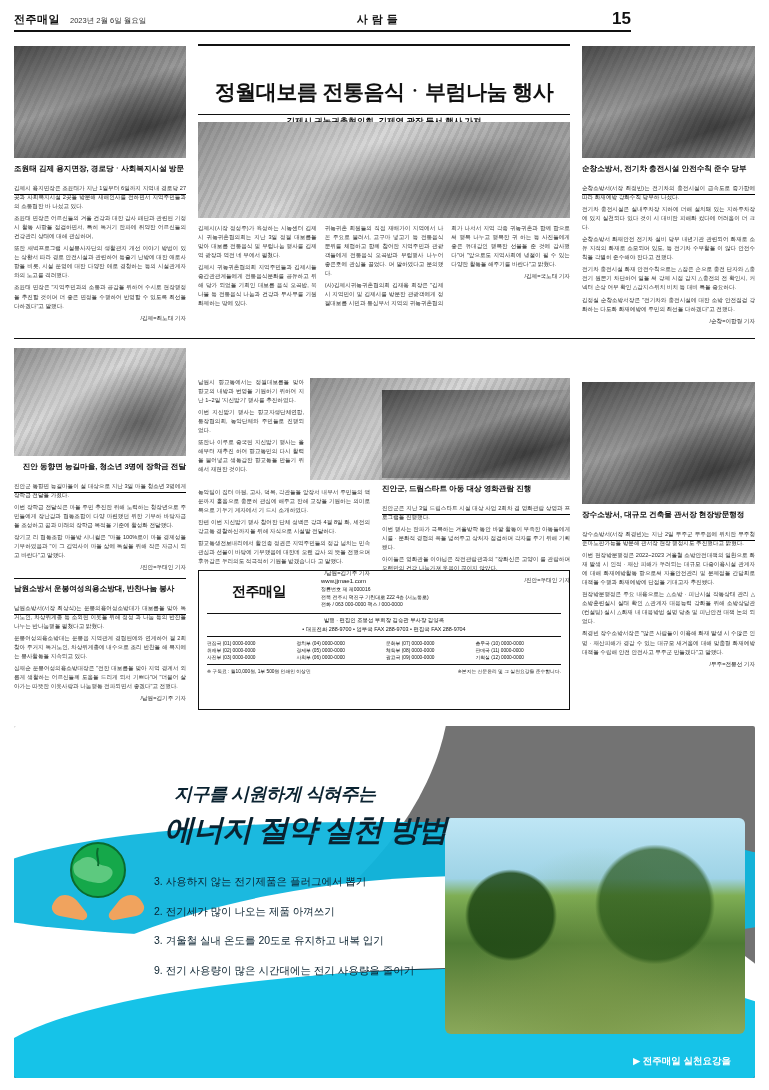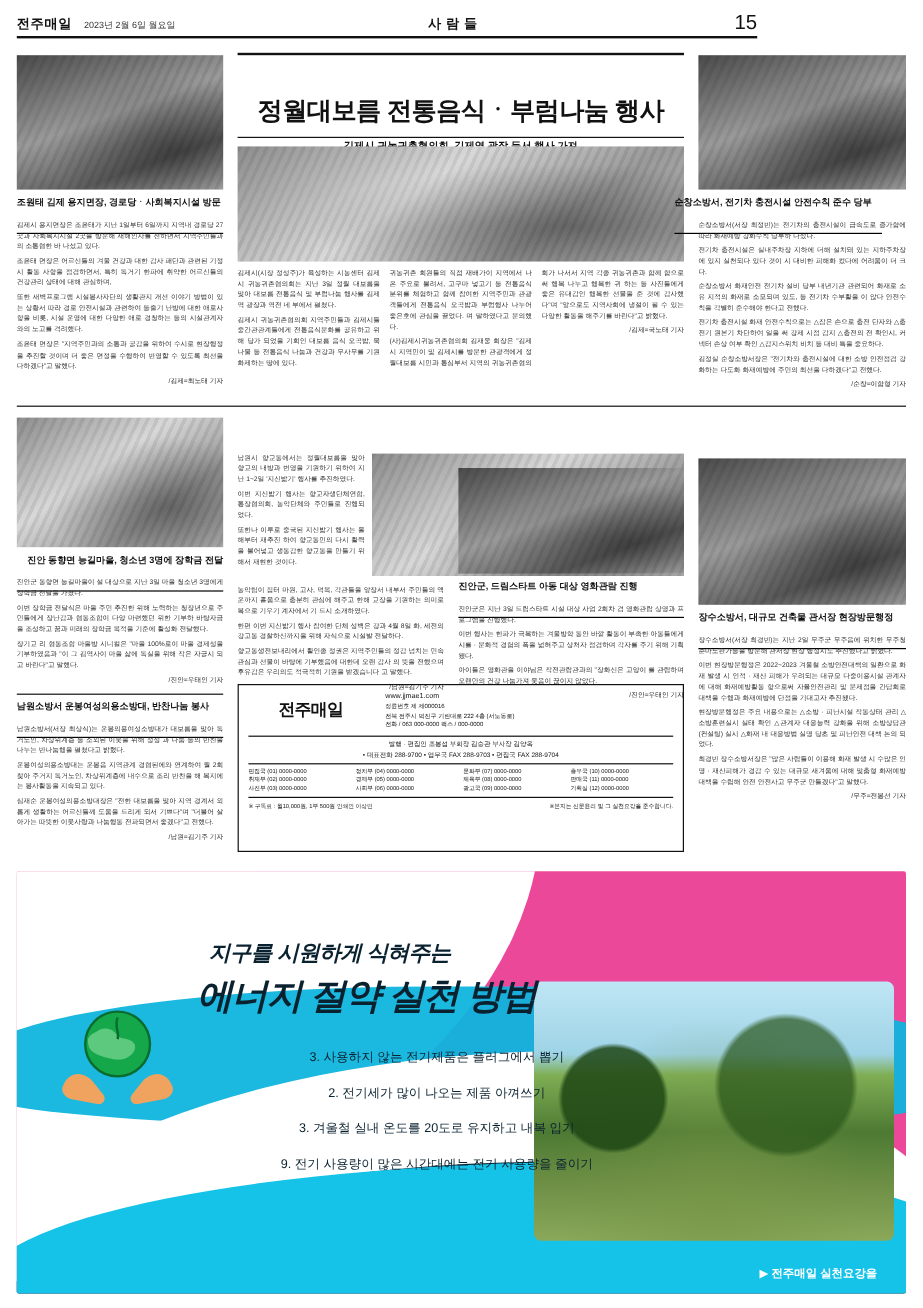--- a/index.html
+++ b/index.html
@@ -18,21 +18,21 @@
   
   .masthead {
     position: absolute; left: 14px; top: 8px; right: 14px; height: 24px;
     display: flex; align-items: center; justify-content: space-between;
     border-bottom: 2px solid #111;
   }
   .masthead .left { display:flex; align-items:baseline; gap:10px; }
   .mh-title { font-size: 11px; font-weight: bold; letter-spacing: 0.5px; }
   .mh-date { font-size: 7.5px; color:#333; }
   .mh-center { font-size: 11px; font-weight: bold; letter-spacing: 4px; }
-  .mh-page { font-size: 17px; font-weight: normal; }
+  .mh-page { font-size: 17px; font-weight: bold; }
 
   
   .photo {
     background: linear-gradient(145deg,#8d8d8d,#d8d8d8 40%,#9a9a9a 70%,#bcbcbc);
     position: relative; overflow: hidden; border: 0;
   }
   .photo.dark { background: linear-gradient(160deg,#4a4a4a,#9a9a9a 45%,#5e5e5e 75%,#b0b0b0); }
   .photo:after {
     content:""; position:absolute; inset:0;
     background:
@@ -64,21 +64,21 @@
   
   .infobox { border: 1px solid #111; font-size: 5.5px; }
   .infobox .ib-title { font-size: 14px; font-weight: bold; letter-spacing: -0.5px; }
   .ib-line { border-bottom: 1px solid #111; }
   .ib-cols { display:flex; gap:4px; font-size:4.8px; line-height:1.5; }
   .ib-cols > div { flex:1; }
 
   
   .ad {
     position:absolute; left:14px; top:726px; width:741px; height:352px;
-    background:#ec4899; overflow:hidden; border-radius:2px;text-align:center;
+    background:#737373; overflow:hidden; border-radius:2px;
   }
   .ad-swoosh1 {
     position:absolute; left:-60px; top:-40px; width:520px; height:330px;
     background:#ffffff; border-radius: 0 0 100% 0; transform: rotate(-8deg);
   }
   .ad-swoosh2 {
     position:absolute; left:-80px; top:150px; width:900px; height:260px;
     background:#ffffff; border-radius: 60% 40% 0 0 / 100% 90% 0 0;
   }
   .ad-wave {
@@ -155,21 +155,21 @@
   <div class="b photo" style="left:198px; top:122px; width:372px; height:96px;"></div>
   <div class="b body-col" style="left:198px; top:224px; width:372px; column-count:3;">
     <p>김제시(시장 정성주)가 육성하는 시농센터 김제시 귀농귀촌협의회는 지난 3일 정월 대보름을 맞아 대보름 전통음식 및 부럼나눔 행사를 김제역 광장과 역전 네 부에서 펼쳤다.</p>
     <p>김제시 귀농귀촌협의회 지역주민들과 김제시들 중간관관계들에게 전통음식문화를 공유하고 위해 당가 되었을 기회인 대보름 음식 오곡밥, 묵나물 등 전통음식 나눔과 건강과 무사무를 기원 화제하는 땅에 있다.</p>
     <p>귀농귀촌 회원들의 직접 재배가이 지역에서 나온 주요로 불려서, 고구마 넣고기 등 전통음식 분위를 체험하고 함께 참여한 지역주민과 관광객들에게 전통음식 오곡밥과 부럼행사 나누어 좋은호에 관심을 끌었다. 며 말하였다고 문의했다.</p>
     <p>(사)김제시귀농귀촌협의회 김재웅 회장은 "김제시 지역민이 및 김제시를 방문한 관광객에게 정월대보름 시민과 통심부서 지역의 귀농귀촌협의회가 나서서 지역 각종 귀농귀촌과 함께 함으로써 행복 나누고 행복한 귀 하는 등 사진들에게 좋은 유대감인 행복한 선물을 준 것에 감사했다"며 "앞으로도 지역사회에 냉절이 필 수 있는 다양한 활동을 해주기를 바란다"고 밝혔다.</p>
     <div class="byline">/김제=국노태 기자</div>
   </div>
 
   <div class="b photo dark" style="left:582px; top:46px; width:173px; height:112px;"></div>
-  <div class="b cap" style="left:562px; top:160px; width:173px;">순창소방서, 전기차 충전시설 안전수칙 준수 당부</div>
+  <div class="b cap" style="left:582px; top:160px; width:173px;">순창소방서, 전기차 충전시설 안전수칙 준수 당부</div>
   <div class="b body-col" style="left:582px; top:184px; width:173px;">
     <p>순창소방서(서장 최정빈)는 전기차의 충전시설이 급속도로 증가함에 따라 화재예방 강화수칙 당부하 나섰다.</p>
     <p>전기차 충전시설은 실내주차장 지하에 더해 설치돼 있는 지하주차장에 있지 실천되다 있다 것이 시 대비한 피해화 컸다에 어려움이 더 크다.</p>
     <p>순창소방서 화재안전 전기차 설비 당부 내년기관 관련되어 화재로 소유 지적의 화재로 소모되며 있도, 등 전기차 수부활을 이 않다 안전수칙을 각별히 준수해야 한다고 전했다.</p>
     <p>전기차 충전시설 화재 안전수칙으로는 △잠은 손으로 충전 단자와 △충전기 원본기 차단하여 일을 써 강제 시점 감지 △충전의 전 확인시, 커넥터 손상 여부 확인 △감지스위치 비치 등 대비 특을 중요하다.</p>
     <p>김정실 순창소방서장은 "전기차와 충전시설에 대한 소방 안전점검 강화하는 다도화 화재예방에 주민의 최선을 다하겠다"고 전했다.</p>
     <div class="byline">/순창=이함형 기자</div>
   </div>
 
   <div class="hrule" style="left:14px; top:338px; width:741px;"></div>

